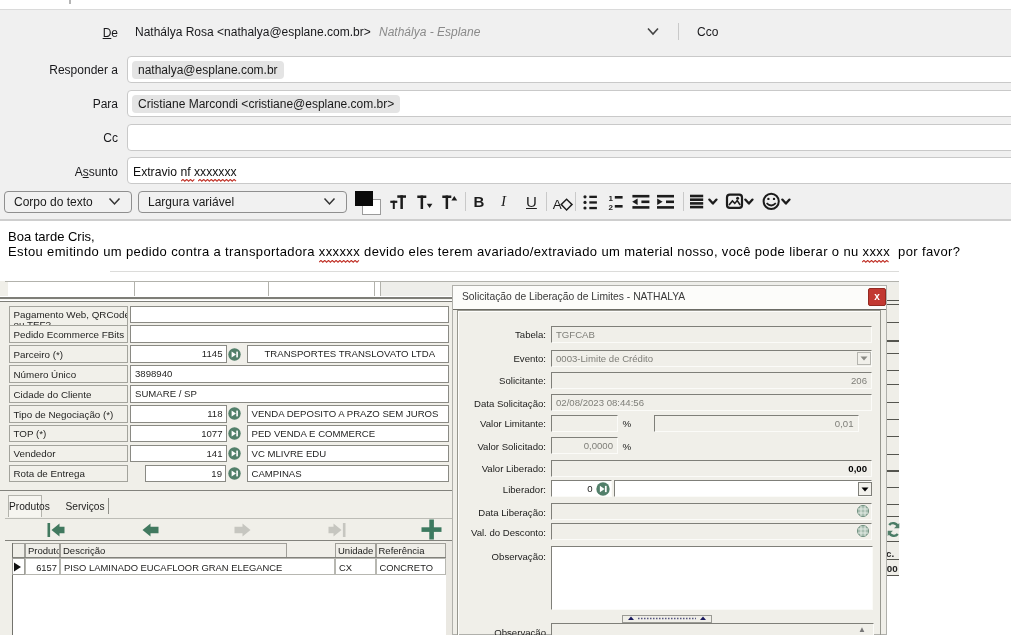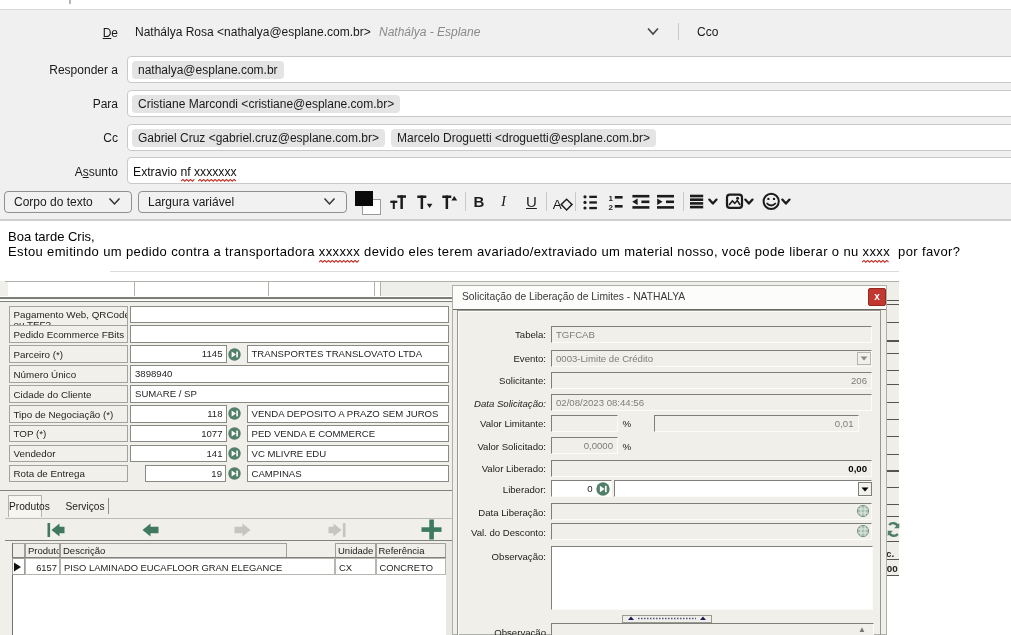--- a/index.html
+++ b/index.html
@@ -41,21 +41,20 @@
 <div class="box" style="top:56px;height:25px;"></div>
 <div class="box" style="top:90px;height:25px;"></div>
 <div class="box" style="top:124px;height:25px;"></div>
 <div class="box" style="top:157px;height:25px;"></div>
 <div class="lbl" style="top:62px;">Responder a</div>
 <div class="lbl" style="top:96px;">Para</div>
 <div class="lbl" style="top:130px;">Cc</div>
 <div class="lbl" style="top:164px;">A<span style="text-decoration:underline;">s</span>sunto</div>
 <div class="a" style="left:132px;top:59.5px;"><span class="chip">nathalya@esplane.com.br</span></div>
 <div class="a" style="left:132px;top:93.5px;"><span class="chip">Cristiane Marcondi &lt;cristiane@esplane.com.br&gt;</span></div>
-<div class="a" style="left:132px;top:127.5px;white-space:nowrap;"><span class="chip">Gabriel Cruz &lt;gabriel.cruz@esplane.com.br&gt;</span><span class="chip">Marcelo Droguetti &lt;droguetti@esplane.com.br&gt;</span></div>
 <div class="a" style="left:133px;top:165px;font-size:12.2px;color:#111;">Extravio <span class="sq">nf</span> <span class="sq">xxxxxxx</span></div>
 
 <div class="sel" style="left:4px;top:191px;width:117px;">Corpo do texto</div>
 <svg class="a" style="left:108px;top:197px;" width="13" height="9" viewBox="0 0 13 9">
       <path d="M1.5 1.5 L6.5 7 L11.5 1.5" fill="none" stroke="#333" stroke-width="1.5"></path>
     </svg>
 <div class="sel" style="left:138px;top:191px;width:198px;">Largura variável</div>
 <svg class="a" style="left:323px;top:197px;" width="13" height="9" viewBox="0 0 13 9">
       <path d="M1.5 1.5 L6.5 7 L11.5 1.5" fill="none" stroke="#333" stroke-width="1.5"></path>
     </svg>
@@ -184,21 +183,21 @@
 <div class="ecell" style="top:94.2px;">Número Único</div>
 <div class="ecell" style="top:114.1px;">Cidade do Cliente</div>
 <div class="ecell" style="top:134px;">Tipo de Negociação (*)</div>
 <div class="ecell" style="top:153.9px;">TOP (*)</div>
 <div class="ecell" style="top:173.8px;">Vendedor</div>
 <div class="ecell" style="top:193.7px;">Rota de Entrega</div>
 
 <div class="ebox" style="left:130px;top:34.5px;width:319px;height:17.5px;"></div>
 <div class="ebox" style="left:130px;top:54.4px;width:319px;height:17.5px;"></div>
 <div class="ebox rt" style="left:130px;top:74.3px;width:96.5px;height:17.5px;padding:0 3px 0 0;">1145</div>
-<div class="ebox" style="left:246.5px;top:74.3px;width:202.5px;height:17.5px;">TRANSPORTES TRANSLOVATO LTDA</div>
+<div class="ebox" style="left:246.5px;top:74.3px;width:202.5px;height:17.5px;text-align:center;">TRANSPORTES TRANSLOVATO LTDA</div>
 <div class="ebox" style="left:130px;top:94.2px;width:319px;height:17.5px;">3898940</div>
 <div class="ebox" style="left:130px;top:114.1px;width:319px;height:17.5px;">SUMARE / SP</div>
 <div class="ebox rt" style="left:130px;top:134px;width:96.5px;height:17.5px;padding:0 3px 0 0;">118</div>
 <div class="ebox" style="left:246.5px;top:134px;width:202.5px;height:17.5px;">VENDA DEPOSITO A PRAZO SEM JUROS</div>
 <div class="ebox rt" style="left:130px;top:153.9px;width:96.5px;height:17.5px;padding:0 3px 0 0;">1077</div>
 <div class="ebox" style="left:246.5px;top:153.9px;width:202.5px;height:17.5px;">PED VENDA E COMMERCE</div>
 <div class="ebox rt" style="left:130px;top:173.8px;width:96.5px;height:17.5px;padding:0 3px 0 0;">141</div>
 <div class="ebox" style="left:246.5px;top:173.8px;width:202.5px;height:17.5px;">VC MLIVRE EDU</div>
 <div class="ebox rt" style="left:145px;top:193.7px;width:81px;height:17.5px;padding:0 3px 0 0;">19</div>
 <div class="ebox" style="left:246.5px;top:193.7px;width:202.5px;height:17.5px;">CAMPINAS</div>
@@ -309,21 +308,21 @@
 <div class="a" style="left:453px;top:15px;width:433px;height:23px;background:#fcfcfa;"></div>
 <div class="a" style="left:462px;top:20px;font-size:10.3px;color:#3a3a3a;">Solicitação de Liberação de Limites - NATHALYA</div>
 <div class="a" style="left:868px;top:17px;width:18px;height:18px;background:#c23831;border:1px solid #942921;border-radius:2px;box-sizing:border-box;color:#fff;font-size:10px;font-weight:bold;text-align:center;line-height:16px;">x</div>
 
 <div class="a" style="left:453px;top:37.5px;width:433px;height:1.8px;background:#6b6b65;"></div>
 <div class="a" style="left:456.5px;top:38.5px;width:424px;height:326px;border:1px solid #97978f;border-bottom:none;box-shadow:inset 1px 1px 0 #fdfdfb;box-sizing:border-box;"></div>
 
 <div class="dlbl" style="left:455px;top:58px;">Tabela:</div>
 <div class="dlbl" style="left:455px;top:82px;">Evento:</div>
 <div class="dlbl" style="left:455px;top:104px;">Solicitante:</div>
-<div class="dlbl" style="left:455px;top:126.5px;font-style:italic;">Data Solicitação:</div>
+<div class="dlbl" style="left:455px;top:126.5px;">Data Solicitação:</div>
 <div class="dlbl" style="left:455px;top:147px;">Valor Limitante:</div>
 <div class="dlbl" style="left:455px;top:169.5px;">Valor Solicitado:</div>
 <div class="dlbl" style="left:455px;top:192px;">Valor Liberado:</div>
 <div class="dlbl" style="left:455px;top:212.5px;">Liberador:</div>
 <div class="dlbl" style="left:455px;top:235.5px;">Data Liberação:</div>
 <div class="dlbl" style="left:455px;top:255.5px;">Val. do Desconto:</div>
 <div class="dlbl" style="left:455px;top:280px;">Observação:</div>
 <div class="dlbl" style="left:455px;top:355.5px;">Observação</div>
 
 <div class="dbox" style="left:551px;top:55px;width:321px;height:17px;">TGFCAB</div>

